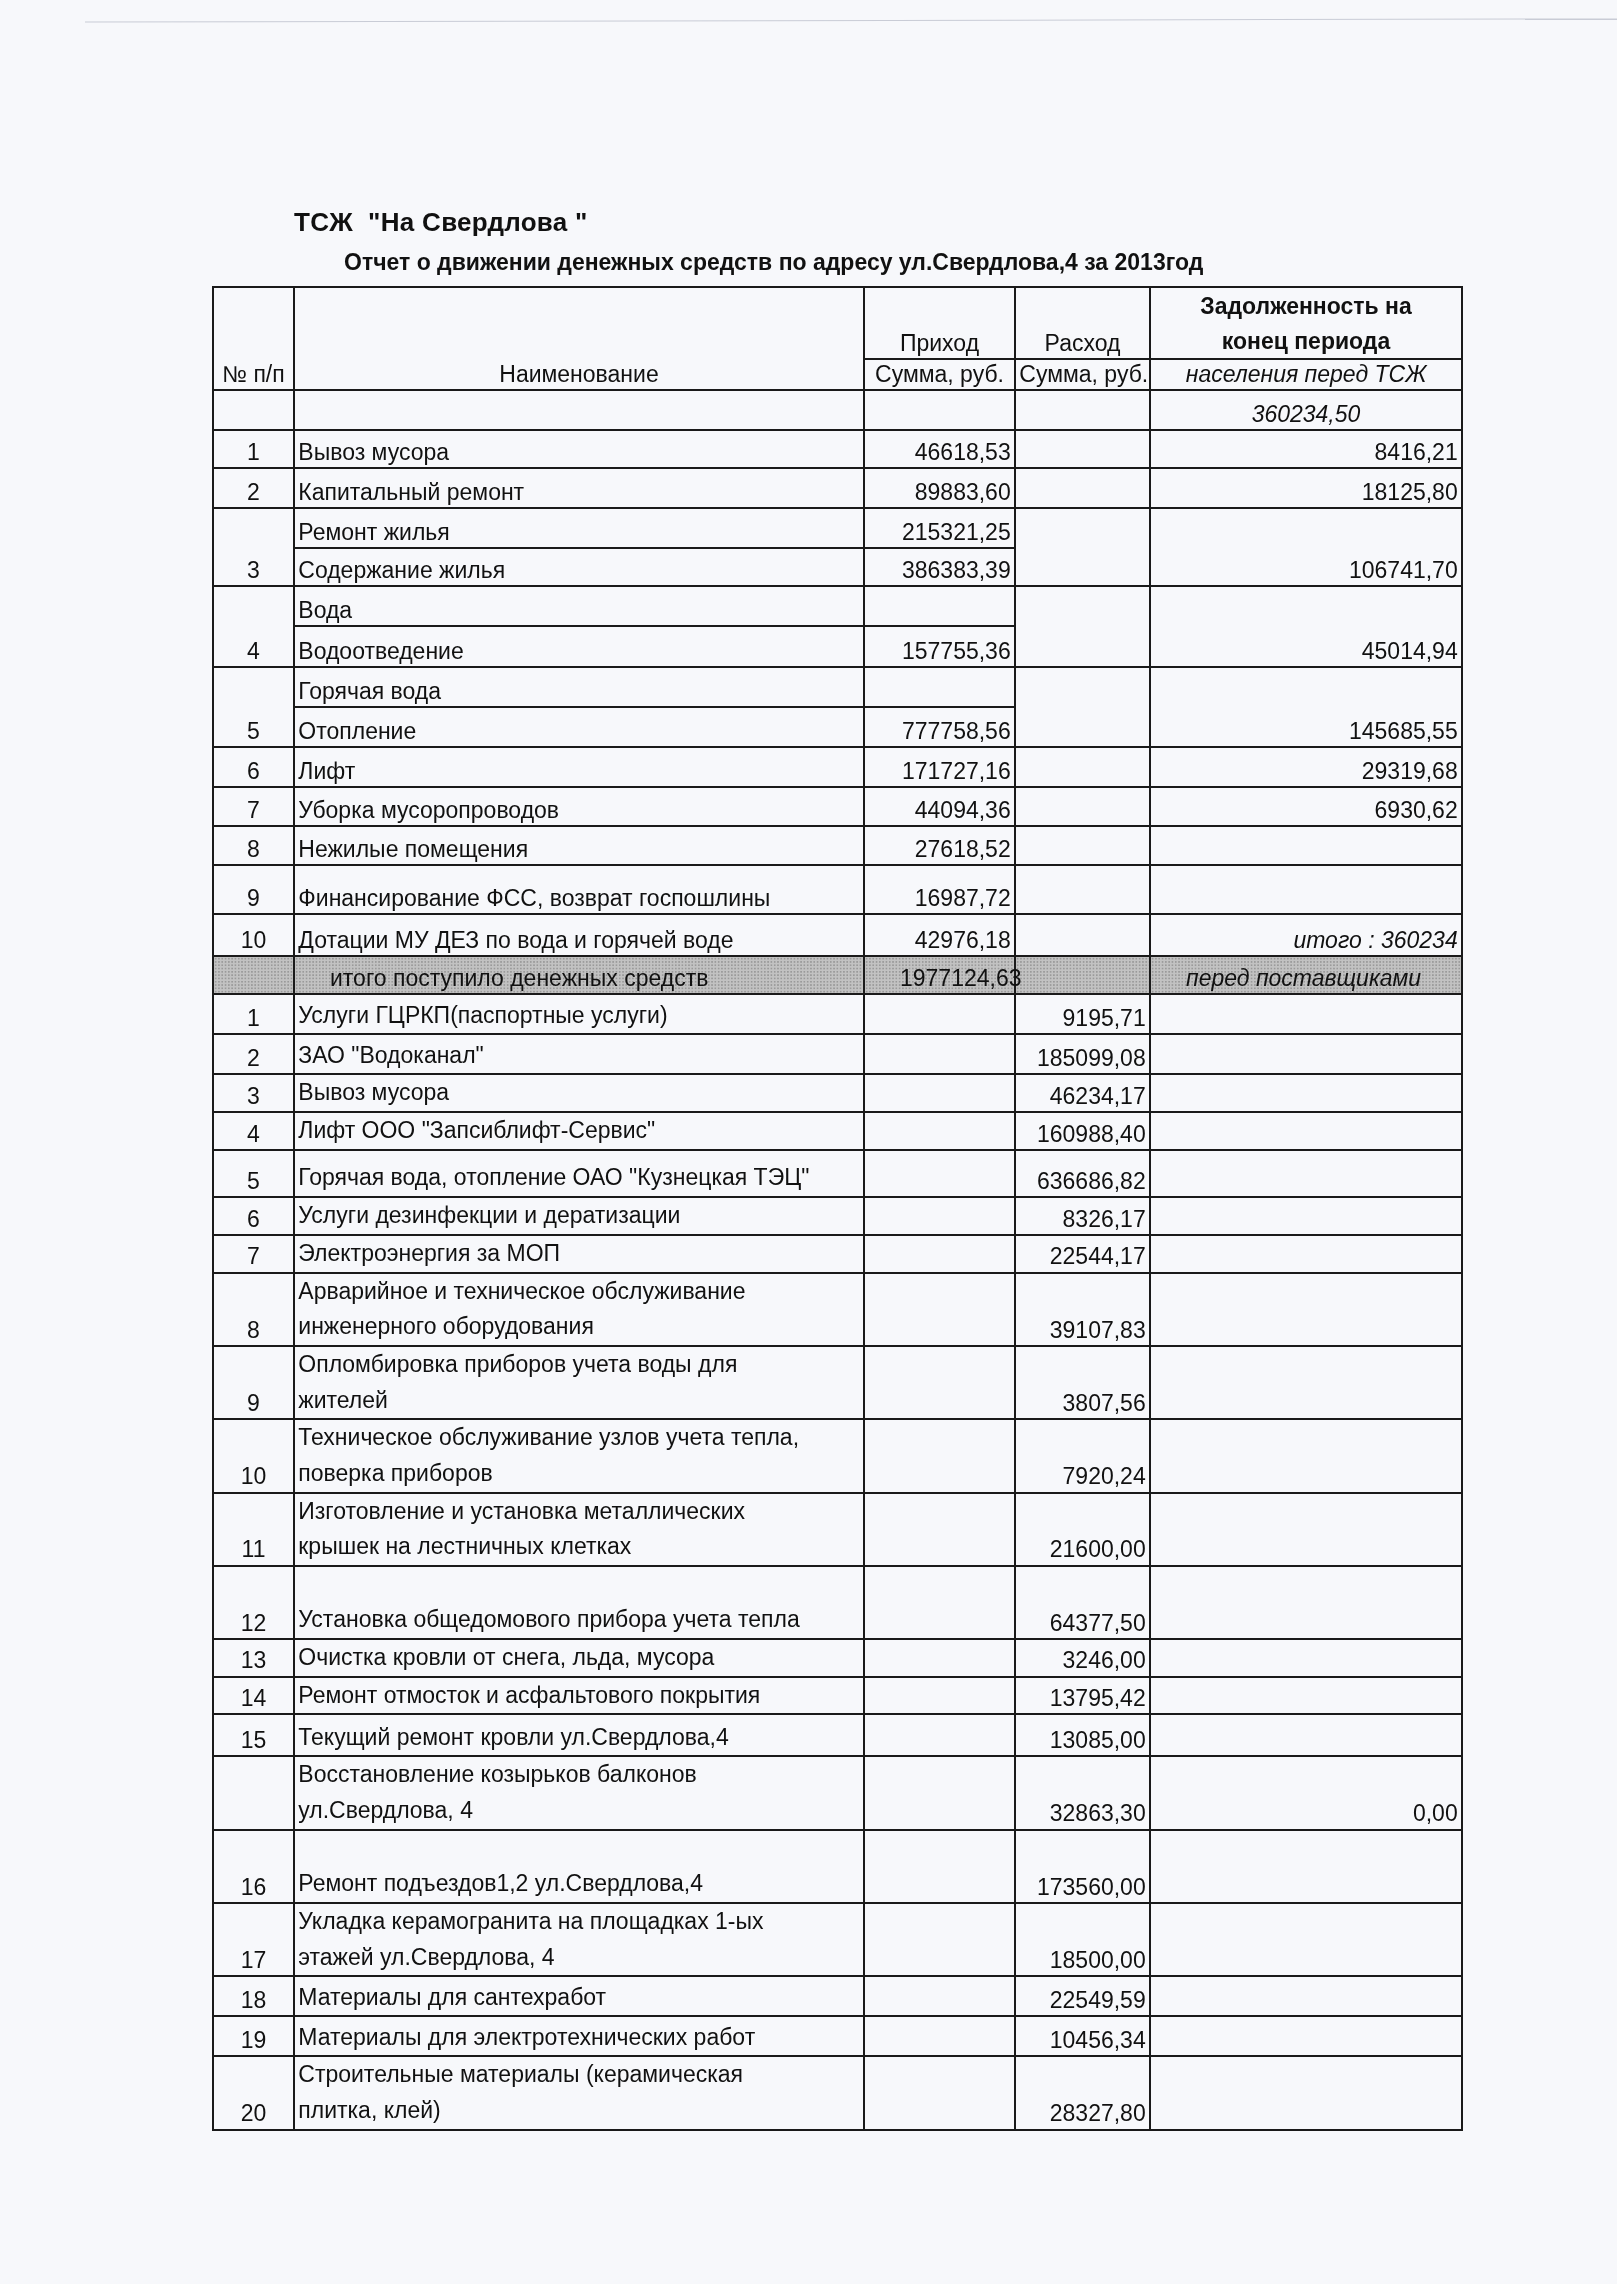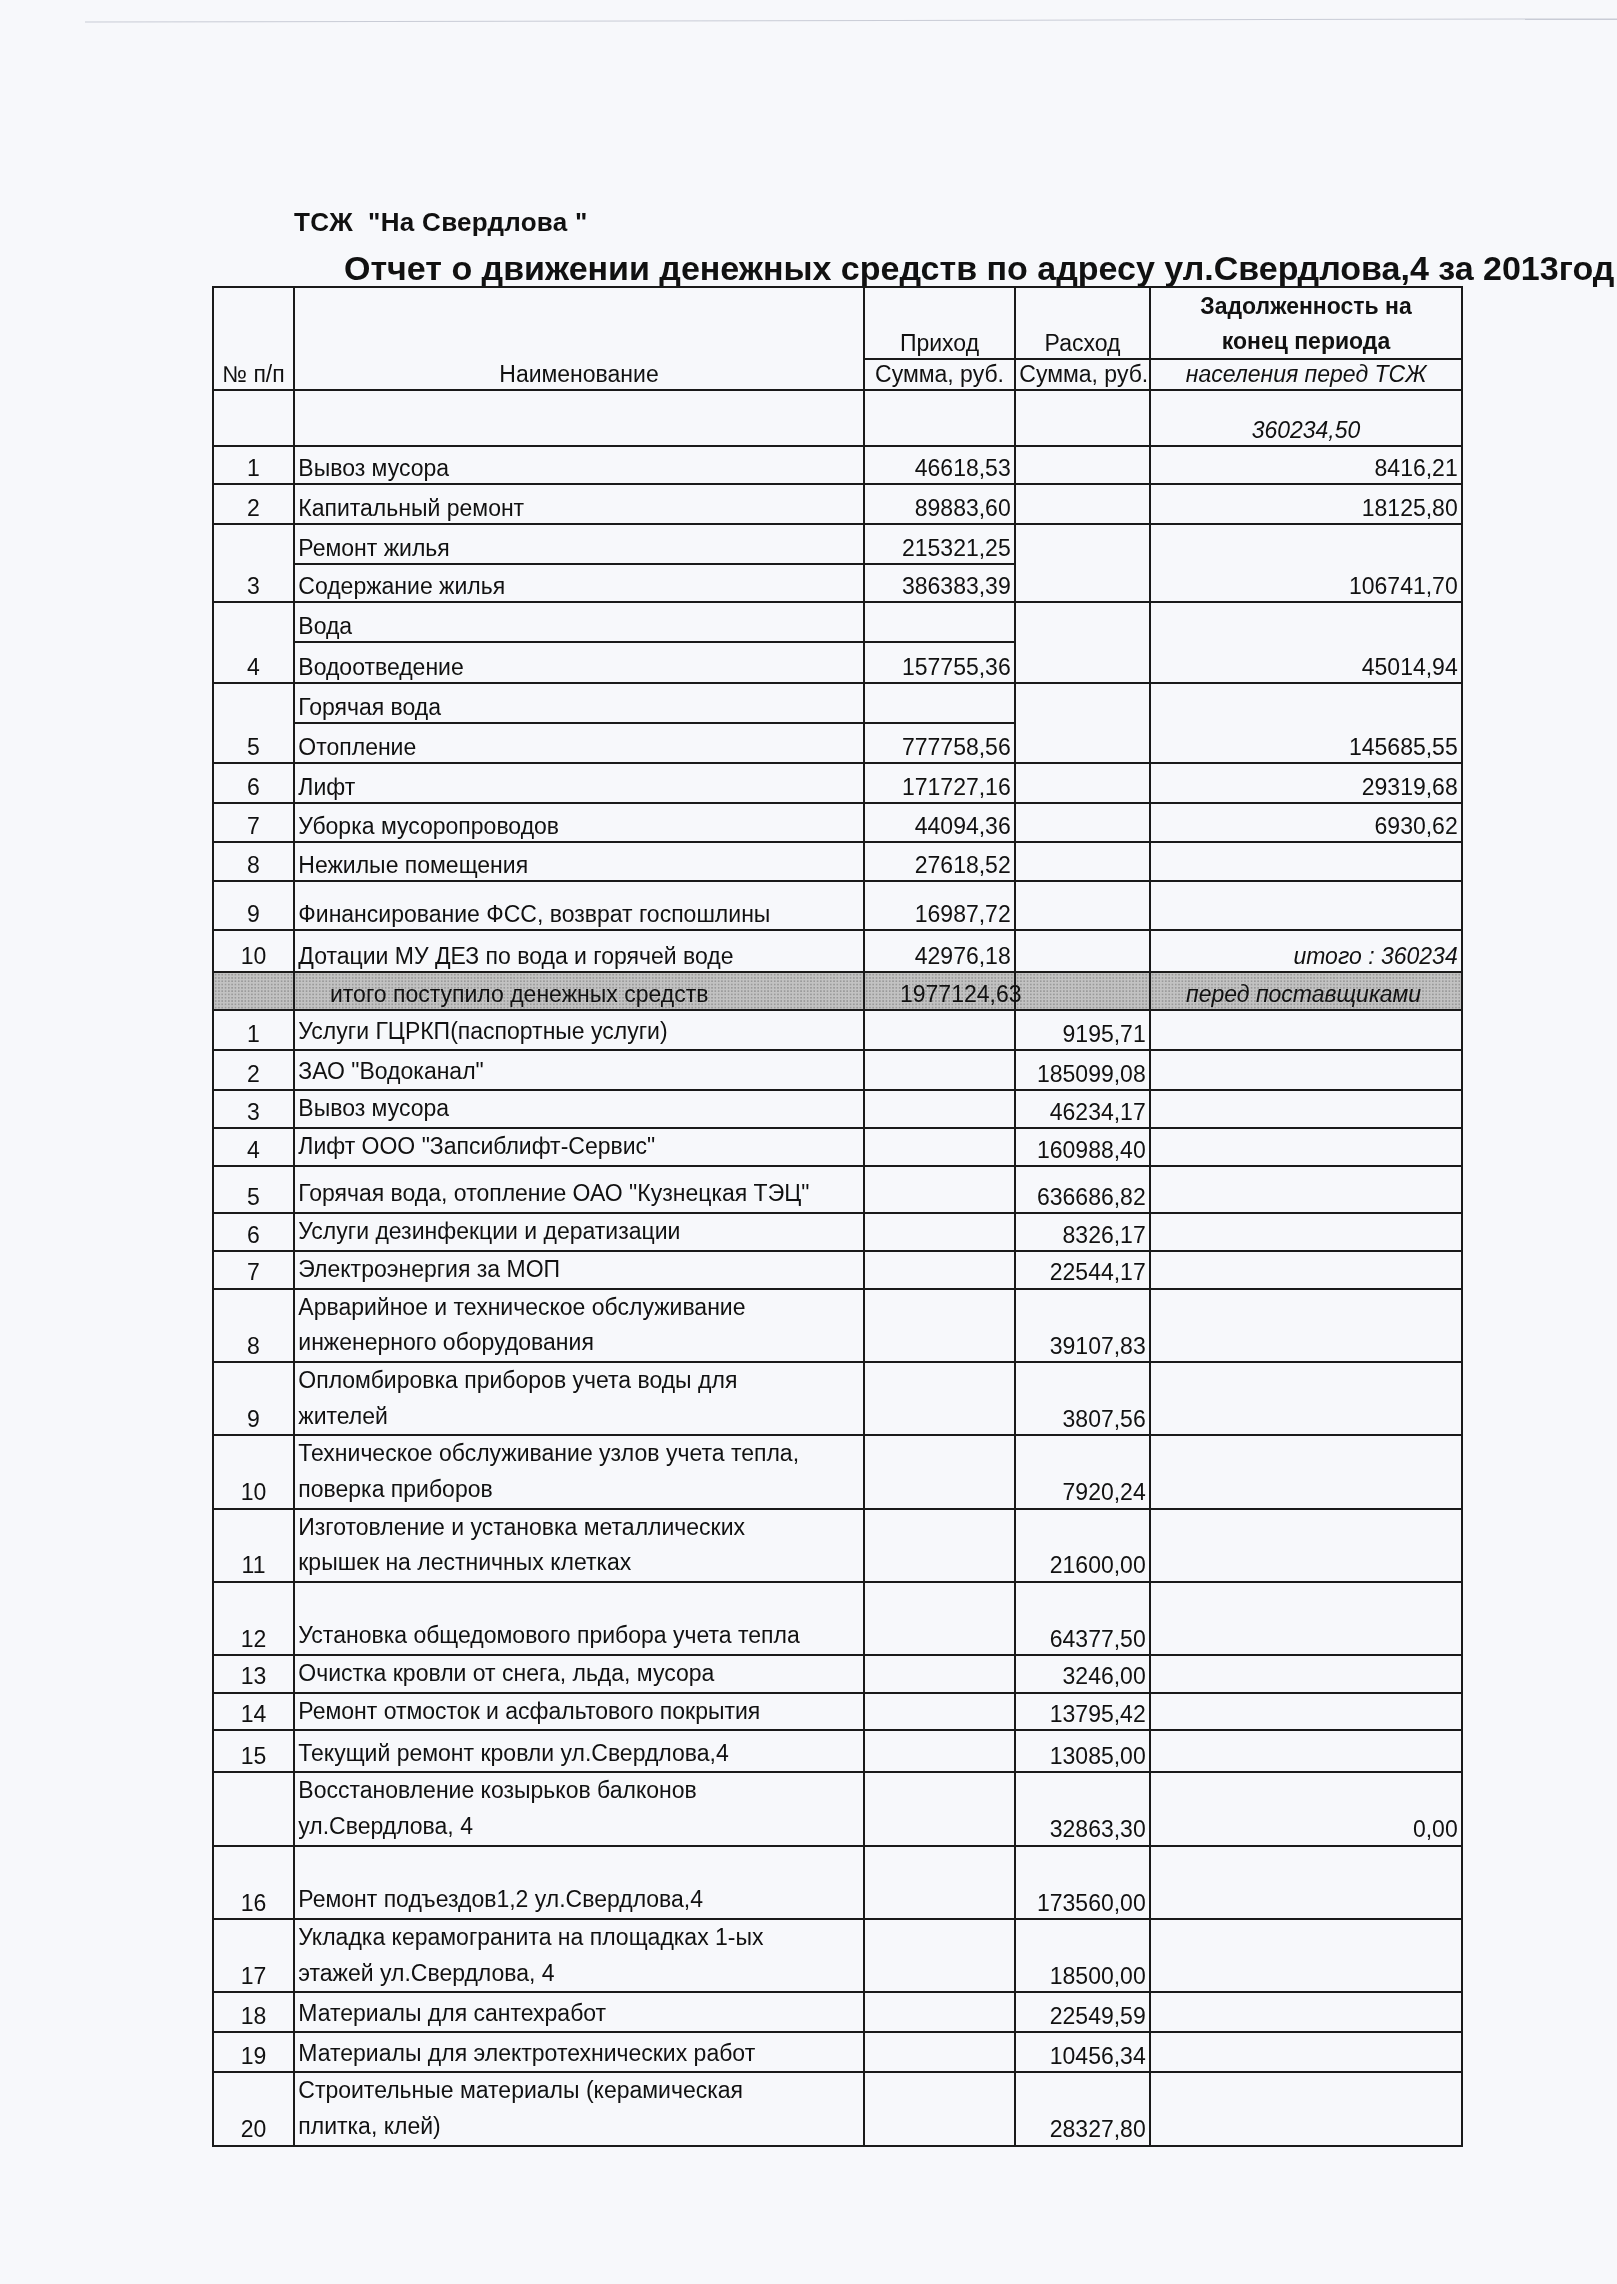--- a/index.html
+++ b/index.html
@@ -4,21 +4,21 @@
 <style>
   html, body { margin:0; padding:0; }
   body {
     width:1617px; height:2284px; position:relative; overflow:hidden;
     background:#f7f8fb;
     font-family:"Liberation Sans", "DejaVu Sans", sans-serif;
     color:#111;
   }
   .scan-line { position:absolute; left:85px; top:19.5px; width:1533px; height:1.3px; background:#c9ccd6; transform:rotate(-0.12deg); }
   .org-title { position:absolute; left:294px; top:207px; font-size:26px; font-weight:bold; letter-spacing:0.3px; white-space:pre; }
-  .doc-title { position:absolute; left:344px; top:249px; font-size:34px; font-weight:bold; white-space:pre; }
+  .doc-title { position:absolute; left:344px; top:249px; font-size:23px; font-weight:bold; white-space:pre; }
 
   table.report {
     position:absolute; left:212px; top:286px; width:1250px;
     border-collapse:collapse; table-layout:fixed;
     font-size:23px; line-height:1.28;
   }
   table.report td {
     border:2px solid #1a1a1a; padding:0 3.3px; vertical-align:bottom; overflow:visible; white-space:nowrap;
   }
   col.c-num { width:81px; }
@@ -64,21 +64,21 @@
       <td class="debt-head hdr-top">
         <div>Задолженность на</div>
         <div>конец периода</div>
       </td>
     </tr>
     <tr>
       <td class="center hdr-bot">Сумма, руб.</td>
       <td class="center hdr-bot">Сумма, руб.</td>
       <td class="center bold ital hdr-bot">населения перед ТСЖ</td>
     </tr>
-    <tr style="height:56px">
+    <tr style="height:40px">
       <td></td>
       <td></td>
       <td></td>
       <td></td>
       <td class="center bold ital">360234,50</td>
     </tr>
   <tr style="height: 38px;">
         <td class="num">1</td>
         <td>Вывоз мусора</td>
         <td class="amt">46618,53</td>

